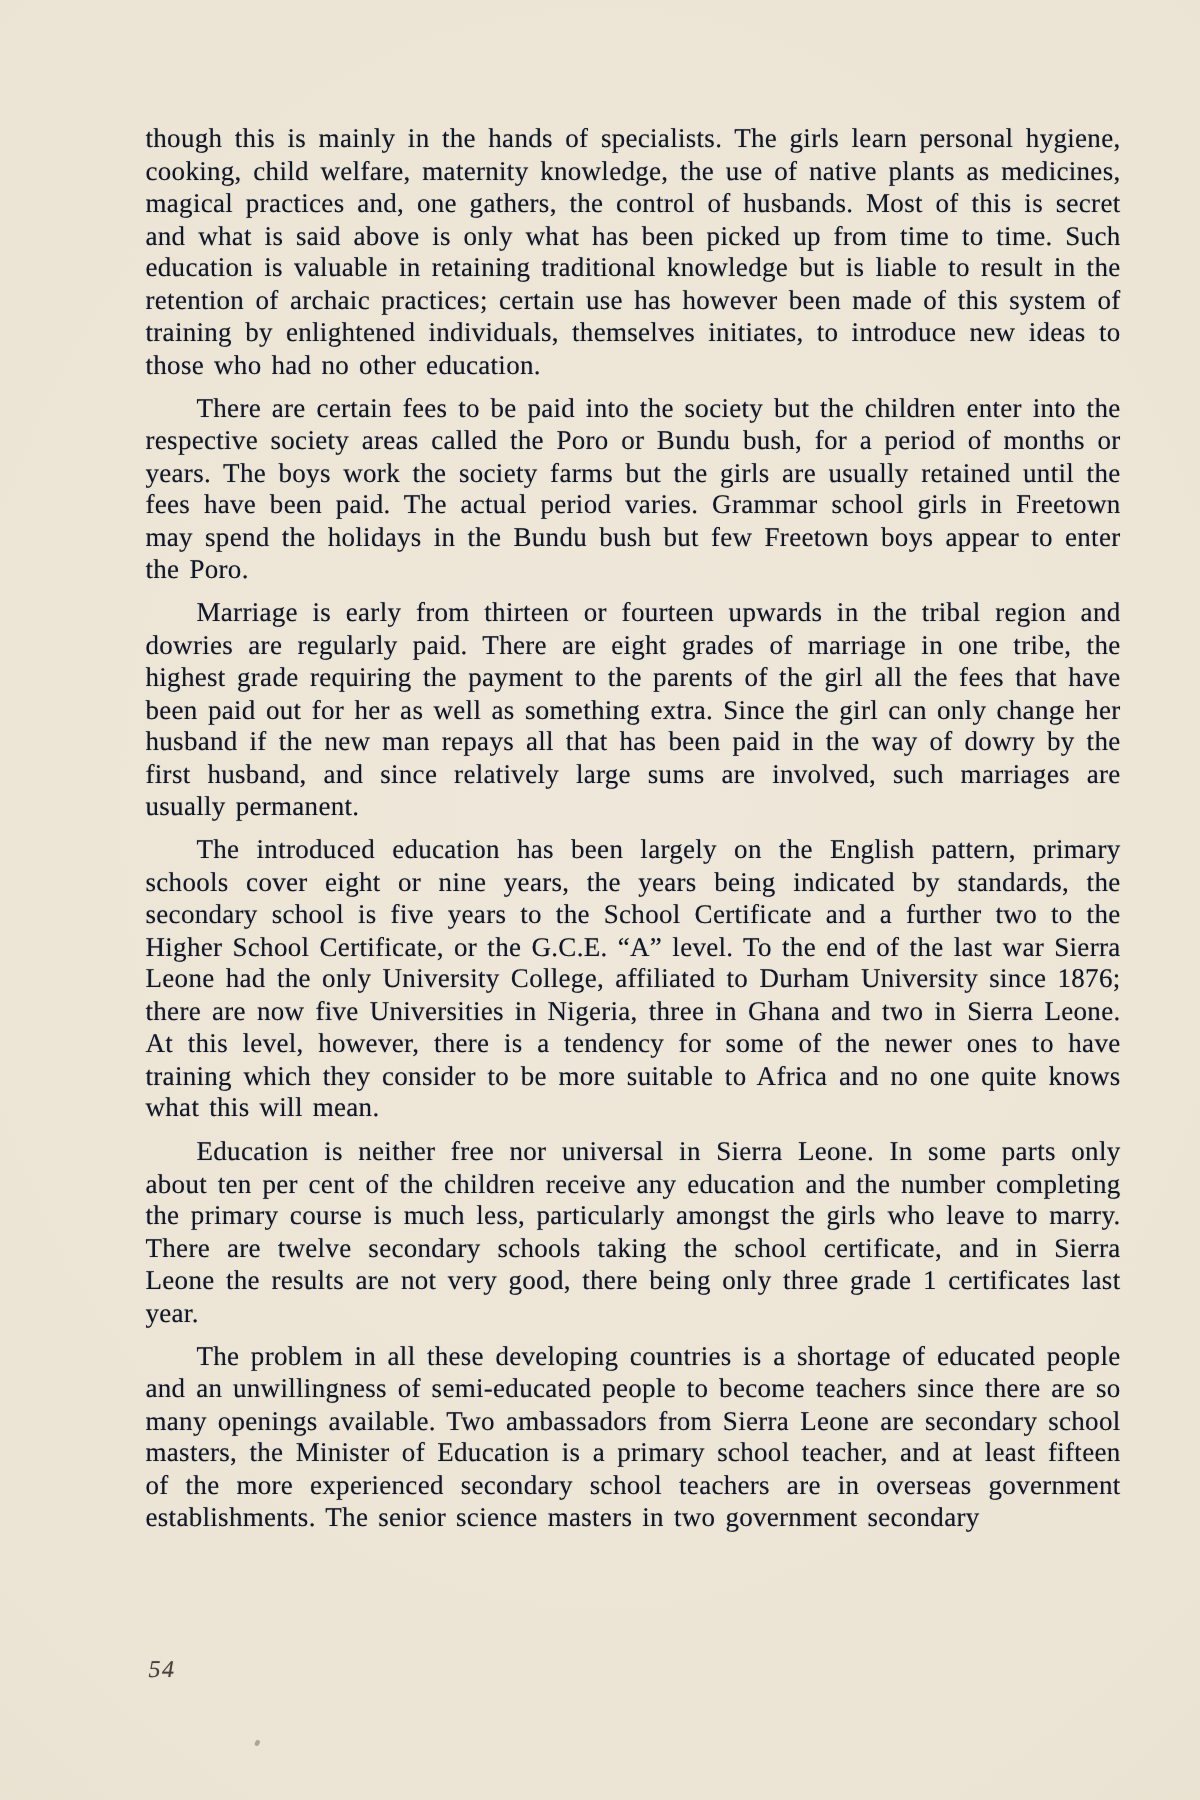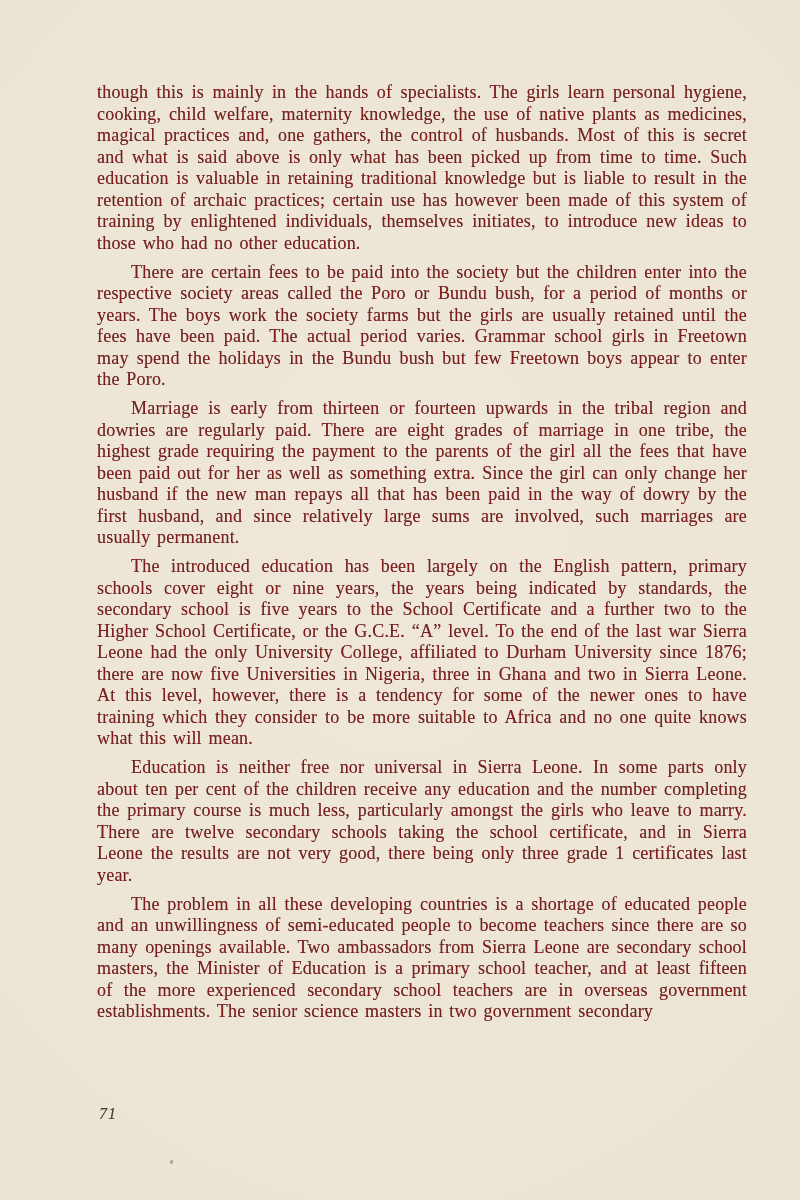--- a/index.html
+++ b/index.html
@@ -17,21 +17,21 @@
   }
   .page {
     position: absolute;
     inset: 0;
   }
   .text-block {
     position: absolute;
     left: 97px;
     top: 82px;
     width: 650px;
-    color: #7f1d1d;
+    color: #0f172a;
     font-size: 18px;
     line-height: 21.5px;
     text-align: justify;
     letter-spacing: 0.2px;
     word-spacing: 2px;
     text-shadow: 0 0 0.6px rgba(59, 55, 50, 0.55);
   }
   .para {
     margin: 0 0 7.5px 0;
     text-indent: 34px;
@@ -65,15 +65,15 @@
 
 <div class="page">
   <div class="text-block">
     <p class="para no-indent">though this is mainly in the hands of specialists.  The girls learn personal hygiene, cooking, child welfare, maternity knowledge, the use of native plants as medicines, magical practices and, one gathers, the control of husbands.  Most of this is secret and what is said above is only what has been picked up from time to time.  Such education is valuable in retaining traditional knowledge but is liable to result in the retention of archaic practices; certain use has however been made of this system of training by enlightened individuals, themselves initiates, to introduce new ideas to those who had no other education.</p>
     <p class="para">There are certain fees to be paid into the society but the children enter into the respective society areas called the Poro or Bundu bush, for a period of months or years.  The boys work the society farms but the girls are usually retained until the fees have been paid.  The actual period varies.  Grammar school girls in Freetown may spend the holidays in the Bundu bush but few Freetown boys appear to enter the Poro.</p>
     <p class="para">Marriage is early from thirteen or fourteen upwards in the tribal region and dowries are regularly paid. There are eight grades of marriage in one tribe, the highest grade requiring the payment to the parents of the girl all the fees that have been paid out for her as well as something extra.  Since the girl can only change her husband if the new man repays all that has been paid in the way of dowry by the first husband, and since relatively large sums are involved, such marriages are usually permanent.</p>
     <p class="para">The introduced education has been largely on the English pattern, primary schools cover eight or nine years, the years being indicated by standards, the secondary school is five years to the School Certificate and a further two to the Higher School Certificate, or the G.C.E. “A” level.  To the end of the last war Sierra Leone had the only University College, affiliated to Durham University since 1876; there are now five Universities in Nigeria, three in Ghana and two in Sierra Leone.  At this level, however, there is a tendency for some of the newer ones to have training which they consider to be more suitable to Africa and no one quite knows what this will mean.</p>
     <p class="para">Education is neither free nor universal in Sierra Leone.  In some parts only about ten per cent of the children receive any education and the number completing the primary course is much less, particularly amongst the girls who leave to marry.  There are twelve secondary schools taking the school certificate, and in Sierra Leone the results are not very good, there being only three grade 1 certificates last year.</p>
     <p class="para">The problem in all these developing countries is a shortage of educated people and an unwillingness of semi-educated people to become teachers since there are so many openings available.  Two ambassadors from Sierra Leone are secondary school masters, the Minister of Education is a primary school teacher, and at least fifteen of the more experienced secondary school teachers are in overseas government establishments.  The senior science masters in two government secondary</p>
   </div>
-  <div class="page-number">71</div>
+  <div class="page-number">54</div>
   <div class="scan-artifact"></div>
 </div>
 
 </body></html>

